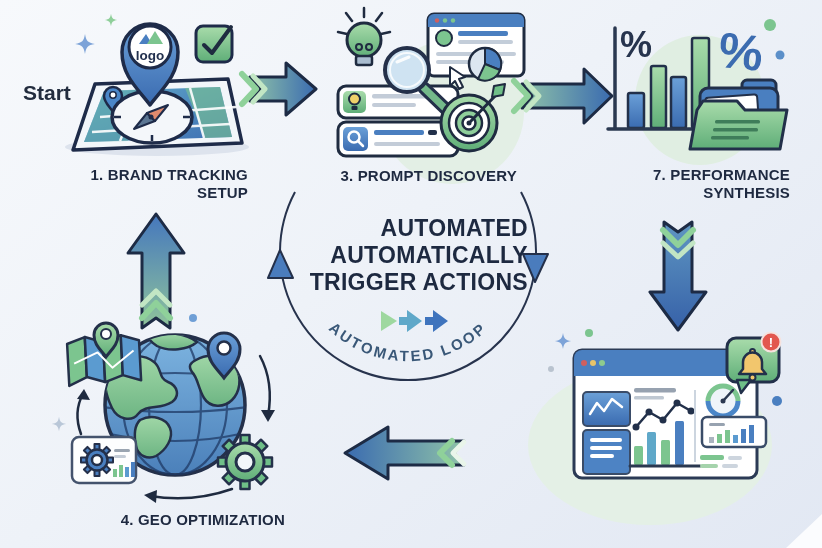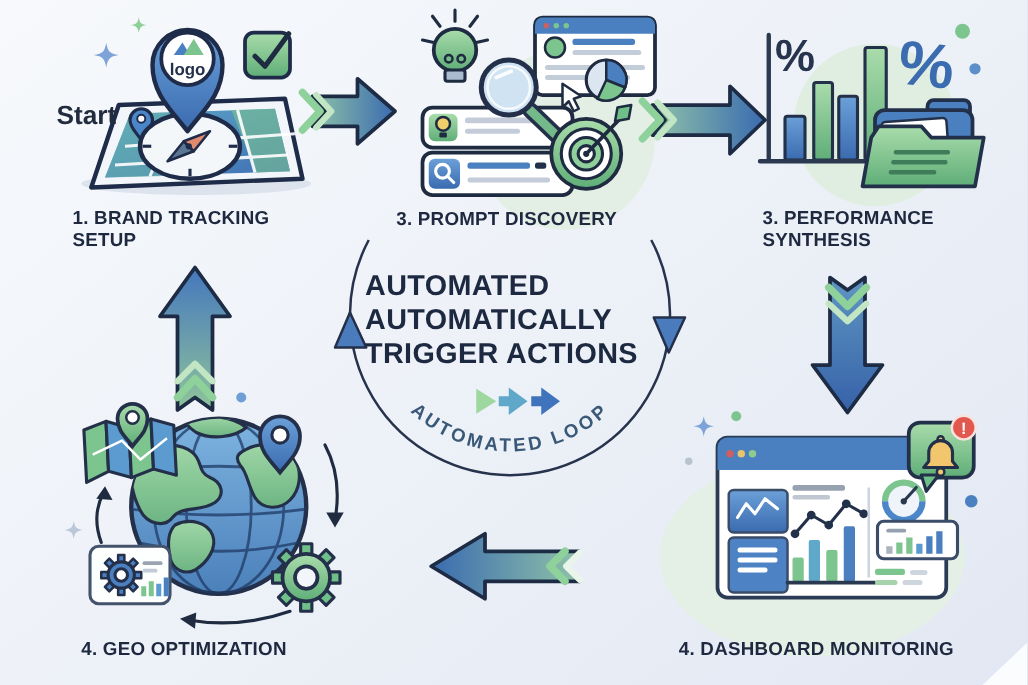--- a/index.html
+++ b/index.html
@@ -1,20 +1,20 @@
 <!DOCTYPE html>
 <html><head>
 <meta charset="utf-8">
 <style>
   html,body{margin:0;padding:0;background:#dfe4ee}
   .stage{position:relative;width:822px;height:548px;overflow:hidden;
          font-family:"Liberation Sans",sans-serif;
          background:linear-gradient(140deg,#f7f9fc 0%,#eef2f8 45%,#e2e8f3 100%)}
   .stage>svg{position:absolute;left:0;top:0}
-  .txt{position:absolute;text-align:left;font-weight:bold;color:#1e2940}
+  .txt{position:absolute;text-align:right;font-weight:bold;color:#1e2940}
   .title{font-size:15px;line-height:18px;letter-spacing:.2px}
   .start{font-size:21px;color:#222c3e}
   .headline{font-size:23px;line-height:27px;color:#1d2940;letter-spacing:.3px}
   svg text{font-family:"Liberation Sans",sans-serif;font-weight:bold}
 </style>
 </head>
 <body>
 
 <div class="stage">
 
@@ -387,21 +387,20 @@
       <path d="M260,356 Q274,382 268,416"></path>
       <polygon points="261,410 268,422 275,410" fill="#1f2b40" stroke="none"></polygon>
       <path d="M232,489 Q192,503 150,496"></path>
       <polygon points="157,490 144,495 156,503" fill="#1f2b40" stroke="none"></polygon>
     </g>
     <use href="#spark" transform="translate(59,424) scale(0.8)" fill="#b9c7d8"></use>
     <circle cx="193" cy="318" r="4" fill="#6f9fd6"></circle>
   </g>
 </svg>
 
-<div class="txt start" style="left:23px;top:81px;width:70px;text-align:right">Start</div>
+<div class="txt start" style="left:23px;top:81px;width:70px;text-align:left">Start</div>
 <div class="txt title" style="left:58px;top:166px;width:190px">1. BRAND TRACKING SETUP</div>
 <div class="txt title" style="left:317px;top:167px;width:200px">3. PROMPT DISCOVERY</div>
-<div class="txt title" style="left:610px;top:166px;width:180px">3. PERFORMANCE SYNTHESIS</div>
-<div class="txt title" style="left:543px;top:511px;width:240px">4. DASHBOARD MONITORING</div>
+<div class="txt title" style="left:610px;top:166px;width:180px">7. PERFORMANCE SYNTHESIS</div>
 <div class="txt title" style="left:65px;top:511px;width:220px">4. GEO OPTIMIZATION</div>
 <div class="txt headline" style="left:292px;top:215px;width:236px">AUTOMATED AUTOMATICALLY TRIGGER ACTIONS</div>
 
 </div>
 
 </body></html>

